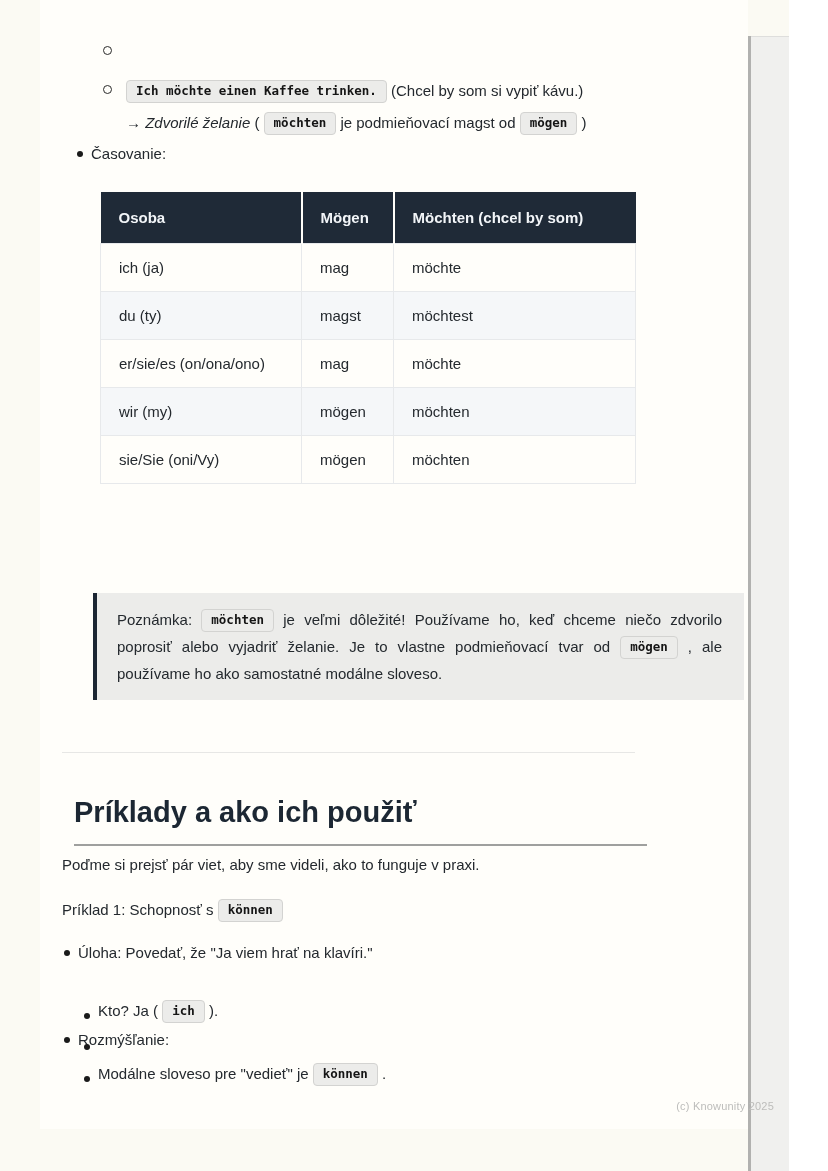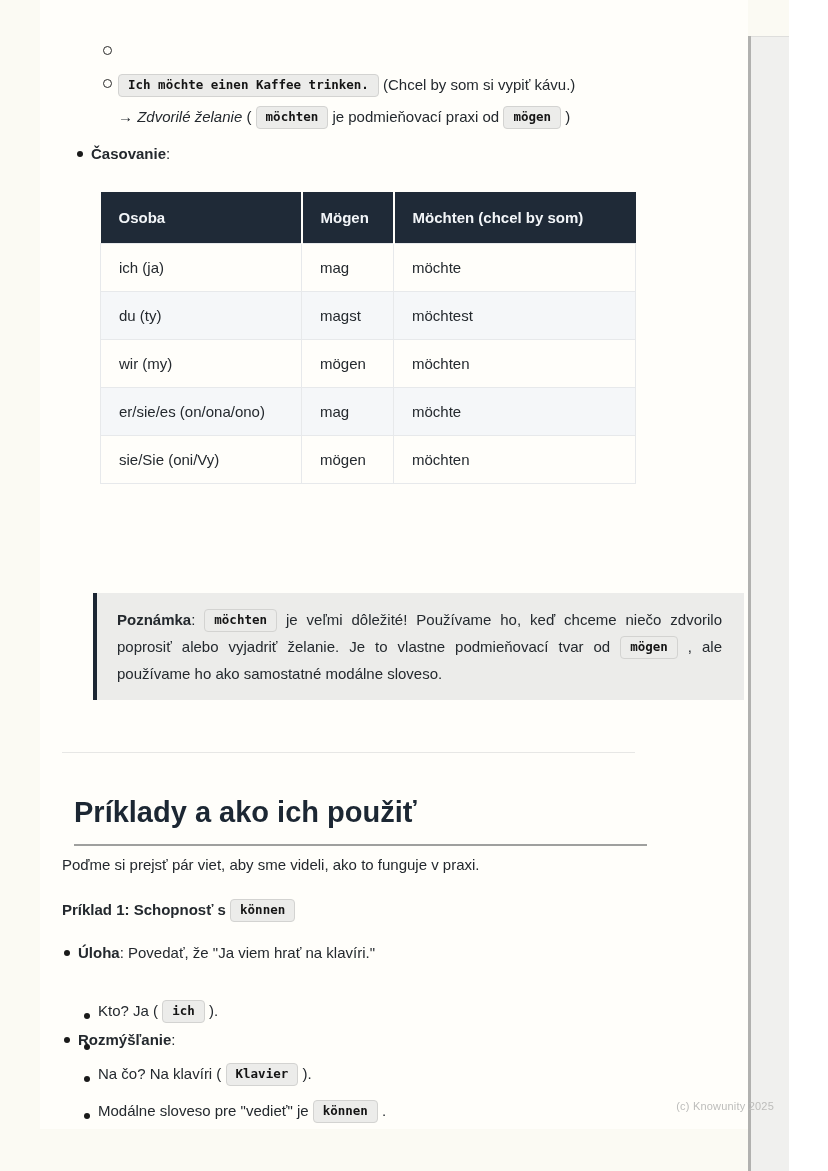--- a/index.html
+++ b/index.html
@@ -38,34 +38,34 @@
   .marker.disc {
     width:6px; height:6px; border-radius:50%; background:#1a1a1a;
     margin:8px 8px 0 0;
   }
   .marker.disc.small { width:6px; height:6px; margin-top:8px; }
   .marker.circle {
     width:7px; height:7px; border:1.5px solid #2b2b2b; border-radius:50%;
     background:transparent; margin:6px 6px 0 0; box-sizing:content-box;
   }
   .txt { font-size:15px; line-height:22px; }
-  .bold { font-weight:700;margin-top:23px; }
+  .bold { font-weight:400;margin-top:23px; }
   .italic { font-style:italic; }
 
   .chip {
     display:inline-block; font-family:"DejaVu Sans Mono", monospace;
     font-weight:700; font-size:12.5px; line-height:16px;
     background:#ececea; border:1px solid #d3d3d1; border-radius:4px;
     padding:2px 9px 3px; color:#151515; white-space:nowrap;
     position:relative; top:-1px;
   }
 
   
   .top-bullets { left:63px; top:40px; width:545px; }
-  .top-bullets .li + .li { margin-top:18px; }
+  .top-bullets .li + .li { margin-top:24px;gap:8px; }
   .top-bullets .txt { line-height:23px; }
   .wrap-line2 { display:block; margin-top:7px; }
 
   
   .casovanie { left:37px; top:143px; }
 
   
   .conj-table {
     position:absolute; left:60px; top:192px; width:535px;
     border-collapse:collapse; table-layout:fixed;
@@ -120,21 +120,21 @@
 
   <div class="abs top-bullets">
     <div class="li">
       <span class="marker circle"></span>
     </div>
     <div class="li">
       <span class="marker circle"></span>
       <div class="txt">
         <span class="chip">Ich möchte einen Kaffee trinken.</span><span> (Chcel by som si vypiť kávu.)</span>
         <span class="wrap-line2">
-          <span>→ </span><span class="italic">Zdvorilé želanie</span><span> ( </span><span class="chip">möchten</span><span> je podmieňovací praxi od </span><span class="chip">mögen</span><span> )</span>
+          <span>→ </span><span class="italic">Zdvorilé želanie</span><span> ( </span><span class="chip">möchten</span><span> je podmieňovací magst od </span><span class="chip">mögen</span><span> )</span>
         </span>
       </div>
     </div>
   </div>
 
   <div class="abs li casovanie">
     <span class="marker disc"></span>
     <div class="txt">
       <span class="bold">Časovanie</span><span>:</span>
     </div>
@@ -158,28 +158,28 @@
         <td>ich (ja)</td>
         <td>mag</td>
         <td>möchte</td>
       </tr>
       <tr>
         <td>du (ty)</td>
         <td>magst</td>
         <td>möchtest</td>
       </tr>
       <tr>
+        <td>er/sie/es (on/ona/ono)</td>
+        <td>mag</td>
+        <td>möchte</td>
+      </tr>
+      <tr>
         <td>wir (my)</td>
         <td>mögen</td>
         <td>möchten</td>
-      </tr>
-      <tr>
-        <td>er/sie/es (on/ona/ono)</td>
-        <td>mag</td>
-        <td>möchte</td>
       </tr>
       <tr>
         <td>sie/Sie (oni/Vy)</td>
         <td>mögen</td>
         <td>möchten</td>
       </tr>
     </tbody>
   </table>
 
   <div class="abs note">
@@ -212,24 +212,20 @@
   <div class="abs steps">
     <div class="li">
       <span class="marker disc small"></span>
       <div class="txt"><span>Kto? Ja ( </span><span class="chip">ich</span><span> ).</span></div>
     </div>
     <div class="li">
       <span class="marker disc small"></span>
     </div>
     <div class="li">
       <span class="marker disc small"></span>
-      <div class="txt"><span>Na čo? Na klavíri ( </span><span class="chip">Klavier</span><span> ).</span></div>
-    </div>
-    <div class="li">
-      <span class="marker disc small"></span>
       <div class="txt"><span>Modálne sloveso pre "vedieť" je </span><span class="chip">können</span><span> .</span></div>
     </div>
   </div>
 
 </div>
 
 <div class="right-panel"></div>
 <div class="scroll-track"></div>
 <div class="scroll-thumb"></div>
 

